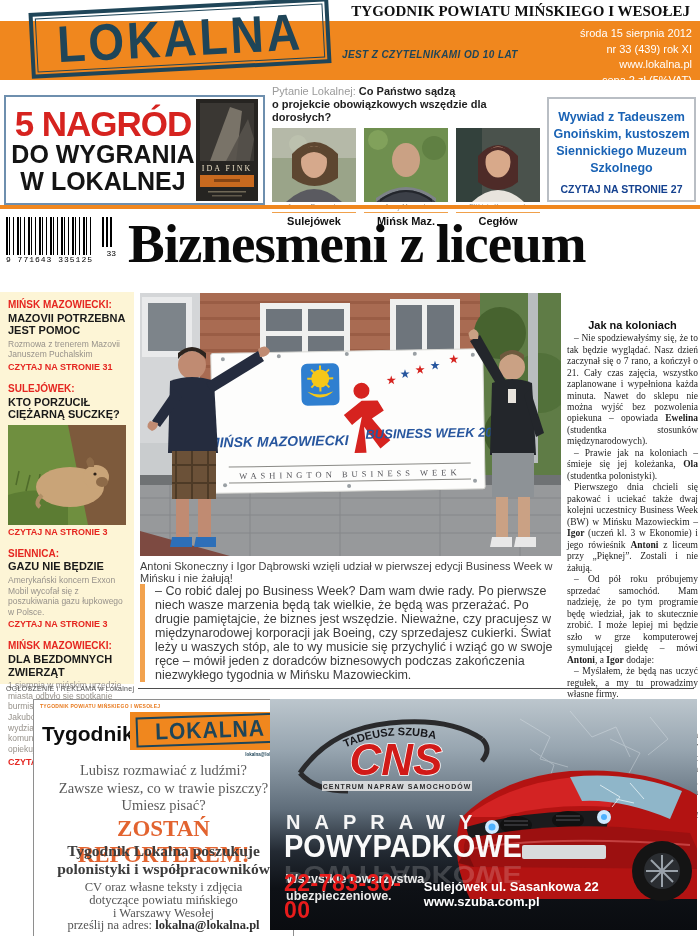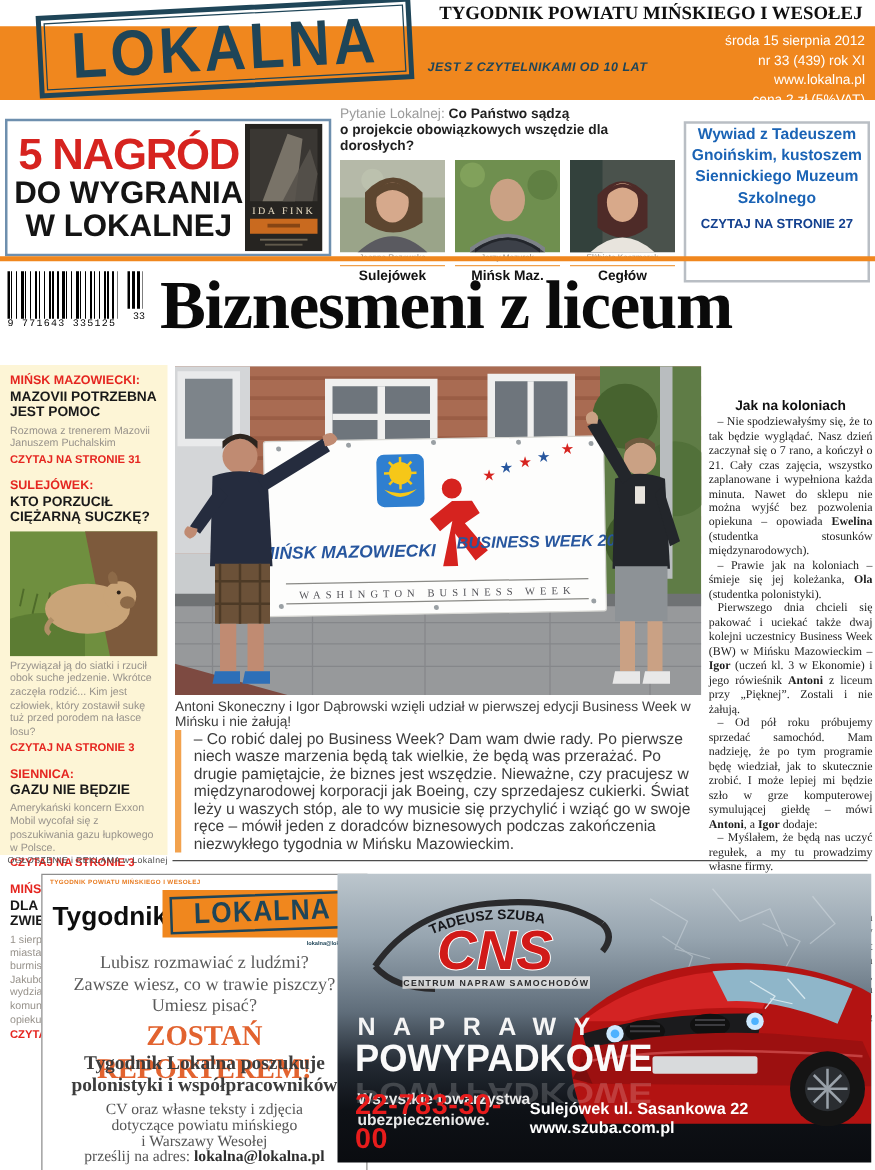--- a/index.html
+++ b/index.html
@@ -26,21 +26,21 @@
   .vox { position:absolute; top:85px; left:272px; width:268px; }
   .vox-line1 { font-size:11px; line-height:1.2; }
   .vox-label { color:#9b9b9b; }
   .vox-q { color:#1f1f1f; font-weight:bold; }
   .vox-photos { display:flex; gap:8px; margin-top:3px; }
   .vox-cell { width:84px; text-align:center; }
   .vox-cell svg { display:block; width:84px; height:74px; }
   .vox-name { font-size:6.5px; color:#8a8a8a; margin-top:1px; padding-bottom:2px; border-bottom:1px solid #f0a04a; }
   .vox-town { font-size:11px; font-weight:bold; color:#111; margin-top:2px; }
 
-  .promo-right { position:absolute; top:97px; left:547px; width:149px; height:129px; border:2px solid #b9bec4; background:#fff; text-align:center; }
+  .promo-right { position:absolute; top:97px; left:547px; width:149px; height:105px; border:2px solid #b9bec4; background:#fff; text-align:center; padding-top:10px; }
   .promo-right .t { color:#1a63b5; font-weight:bold; font-size:12.5px; line-height:1.35; }
   .promo-right .r { color:#14418f; font-weight:bold; font-size:10.5px; margin-top:6px; }
 
   .orange-rule { position:absolute; top:205px; left:0; width:700px; height:4px; background:#f0871e; }
 
   
   .barcode { position:absolute; top:217px; left:6px; width:112px; height:56px; }
   .bars { height:38px; width:88px; display:inline-block; vertical-align:top;
     background:repeating-linear-gradient(90deg,#000 0 2px,#fff 2px 3px,#000 3px 4px,#fff 4px 7px,#000 7px 8px,#fff 8px 11px); }
   .bars-sm { height:30px; width:12px; display:inline-block; margin-left:8px; vertical-align:top;
@@ -215,21 +215,20 @@
             <path d="M30 62 l2 -13"></path>
             <path d="M44 68 l4 -14"></path>
           </g>
         <ellipse cx="62" cy="62" rx="34" ry="20" fill="#c9a478"></ellipse>
         <ellipse cx="88" cy="52" rx="13" ry="12" fill="#c9a478"></ellipse>
         <path d="M80 42 q-4 -8 2 -10 q5 2 4 10 Z" fill="#8d6a48"></path>
         <ellipse cx="94" cy="57" rx="6" ry="5" fill="#8d6a48"></ellipse>
         <circle cx="87" cy="49" r="1.6" fill="#2c2118"></circle>
         <path d="M34 70 q-8 8 -2 12" stroke="#b08f66" stroke-width="4" fill="none"></path>
       </svg>
-      <div class="sb-desc">Przywiązał ją do siatki i rzucił obok suche jedzenie. Wkrótce zaczęła rodzić... Kim jest człowiek, który zostawił sukę tuż przed porodem na łasce losu?</div>
       <div class="sb-read">CZYTAJ NA STRONIE 3</div>
     </div>
     <div class="sb-item">
       <div class="sb-region">SIENNICA:</div>
       <div class="sb-title">GAZU NIE BĘDZIE</div>
       <div class="sb-desc">Amerykański koncern Exxon Mobil wycofał się z poszukiwania gazu łupkowego w Polsce.</div>
       <div class="sb-read">CZYTAJ NA STRONIE 3</div>
     </div>
     <div class="sb-item">
       <div class="sb-region">MIŃSK MAZOWIECKI:</div>

